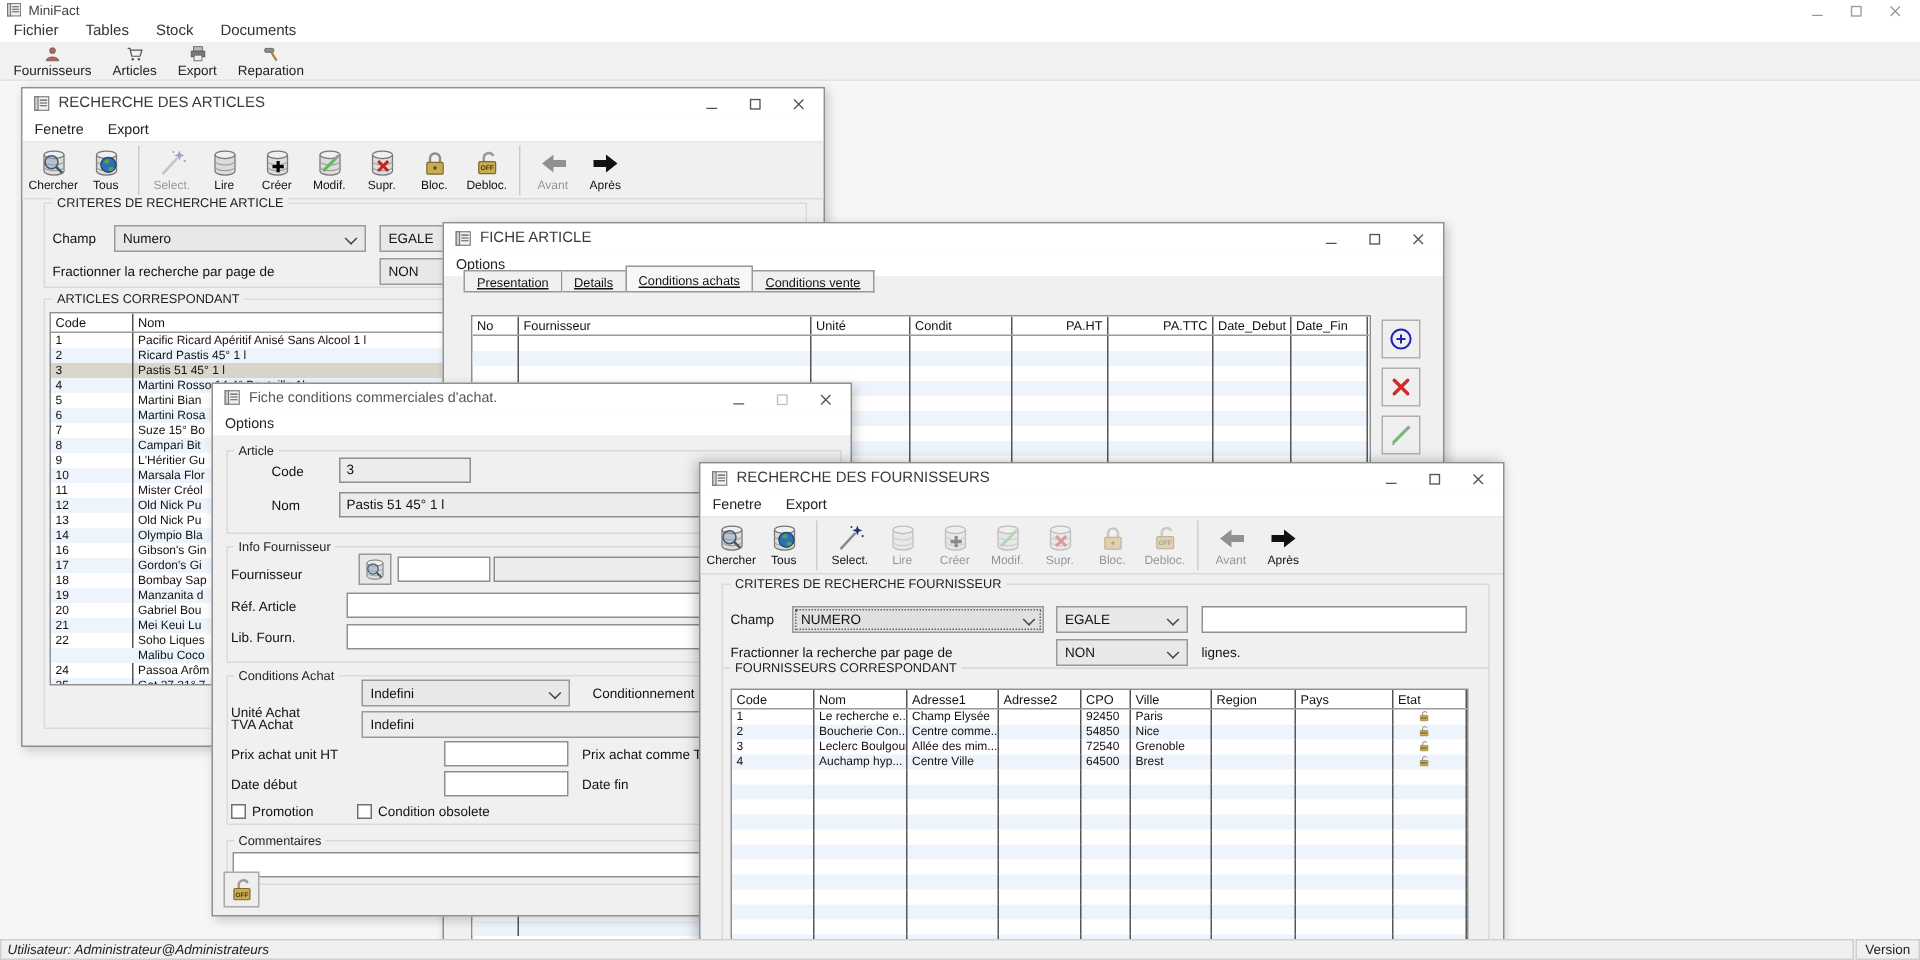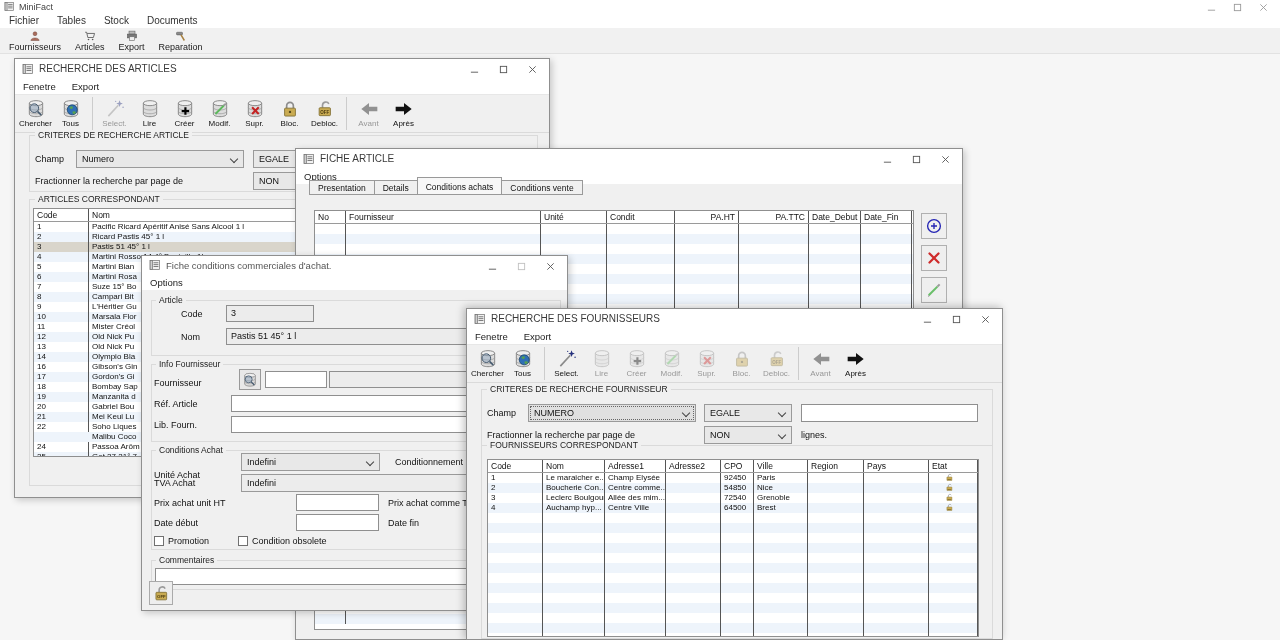--- a/index.html
+++ b/index.html
@@ -473,21 +473,21 @@
         <div class="wb">
             <svg>
               <use href="#i-close"></use>
             </svg>
           </div>
       </div>
     </div>
     <div class="wmenu">
         <span>Options</span>
       </div>
-    <div class="tabs" style="left:13px;top:28px;">
+    <div class="tabs" style="left:13px;top:28px;text-decoration:underline;">
         <div class="tab">Presentation</div>
         <div class="tab">Details</div>
         <div class="tab active">Conditions achats</div>
         <div class="tab">Conditions vente</div>
       </div>
     <div class="grid" style="left:18px;top:61px;width:600px;height:420px;">
         <div class="ghead">
           <div class="gh" style="width: 31px;">No</div>
           <div class="gh" style="width: 195px;">Fournisseur</div>
           <div class="gh" style="width: 66px;">Unité</div>
@@ -1127,21 +1127,21 @@
           <div class="gh" style="width: 61px;">Adresse1</div>
           <div class="gh" style="width: 55px;">Adresse2</div>
           <div class="gh" style="width: 33px;">CPO</div>
           <div class="gh" style="width: 54px;">Ville</div>
           <div class="gh" style="width: 56px;">Region</div>
           <div class="gh" style="width: 65px;">Pays</div>
           <div class="gh" style="width: 49px;">Etat</div>
         </div>
         <div class="grow">
           <div class="gc" style="width: 55px;">1</div>
-          <div class="gc" style="width: 62px;">Le maraicher e...</div>
+          <div class="gc" style="width: 62px;">Le recherche e...</div>
           <div class="gc" style="width: 61px;">Champ Elysée</div>
           <div class="gc" style="width: 55px;"></div>
           <div class="gc" style="width: 33px;">92450</div>
           <div class="gc" style="width: 54px;">Paris</div>
           <div class="gc" style="width: 56px;"></div>
           <div class="gc" style="width: 65px;"></div>
           <div class="gc" style="width: 49px;"><svg class="micon">
               <use href="#i-lock-off"></use>
             </svg></div>
         </div>
@@ -1323,14 +1323,18 @@
           <div class="gc" style="width: 55px;"></div>
           <div class="gc" style="width: 33px;"></div>
           <div class="gc" style="width: 54px;"></div>
           <div class="gc" style="width: 56px;"></div>
           <div class="gc" style="width: 65px;"></div>
           <div class="gc" style="width: 49px;"></div>
         </div>
       </div>
   </div>
 
+  <div class="statusbar">
+    <div class="sb-left">Utilisateur: Administrateur@Administrateurs</div>
+    <div class="sb-right">Version</div>
+  </div>
 
 </div>
 
 </body></html>

